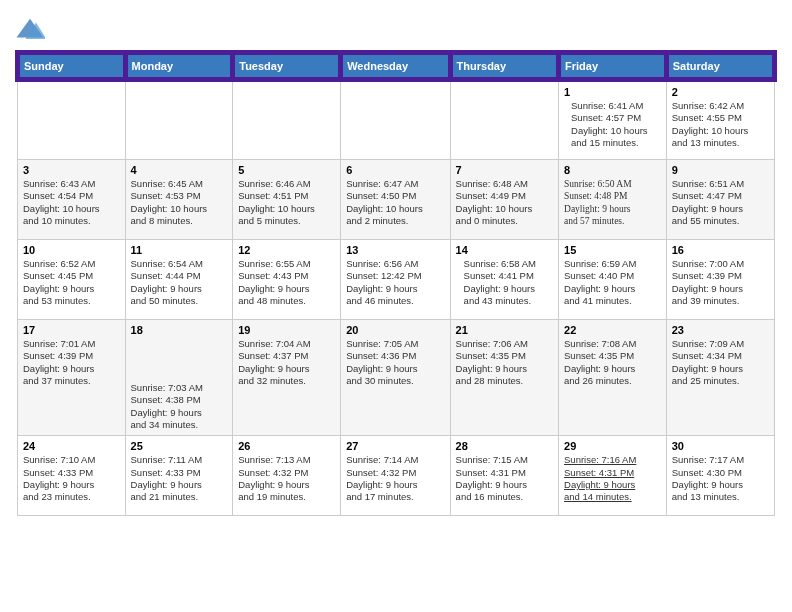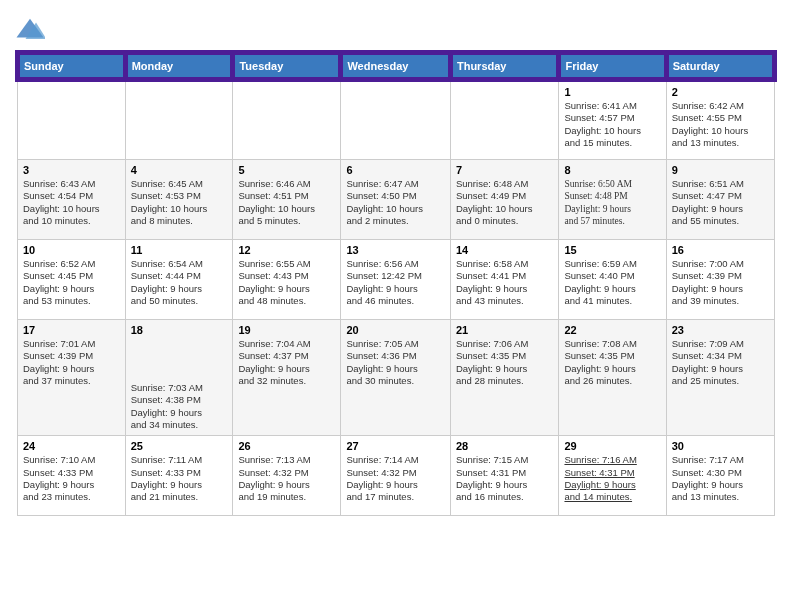--- a/index.html
+++ b/index.html
@@ -124,21 +124,21 @@
     </thead>
     <tbody id="calendar-body">
     <tr>
           <td class="empty-cell"></td>
           <td class="empty-cell"></td>
           <td class="empty-cell"></td>
           <td class="empty-cell"></td>
           <td class="empty-cell"></td>
           <td>
             <span class="day-num">1</span>
-            <div class="day-info" style="white-space: pre-line;">Sunrise: 6:41 AM
+            <div class="day-info" style="white-space: pre-line; margin-left: 7px;">Sunrise: 6:41 AM
 Sunset: 4:57 PM
 Daylight: 10 hours
 and 15 minutes.</div>
           </td>
           <td>
             <span class="day-num">2</span>
             <div class="day-info" style="white-space: pre-line;">Sunrise: 6:42 AM
 Sunset: 4:55 PM
 Daylight: 10 hours
 and 13 minutes.</div>
@@ -219,21 +219,21 @@
           </td>
           <td>
             <span class="day-num">13</span>
             <div class="day-info" style="white-space: pre-line;">Sunrise: 6:56 AM
 Sunset: 12:42 PM
 Daylight: 9 hours
 and 46 minutes.</div>
           </td>
           <td>
             <span class="day-num">14</span>
-            <div class="day-info" style="white-space: pre-line;">Sunrise: 6:58 AM
+            <div class="day-info" style="white-space: pre-line; margin-left: 8px;">Sunrise: 6:58 AM
 Sunset: 4:41 PM
 Daylight: 9 hours
 and 43 minutes.</div>
           </td>
           <td>
             <span class="day-num">15</span>
             <div class="day-info" style="white-space: pre-line;">Sunrise: 6:59 AM
 Sunset: 4:40 PM
 Daylight: 9 hours
 and 41 minutes.</div>

